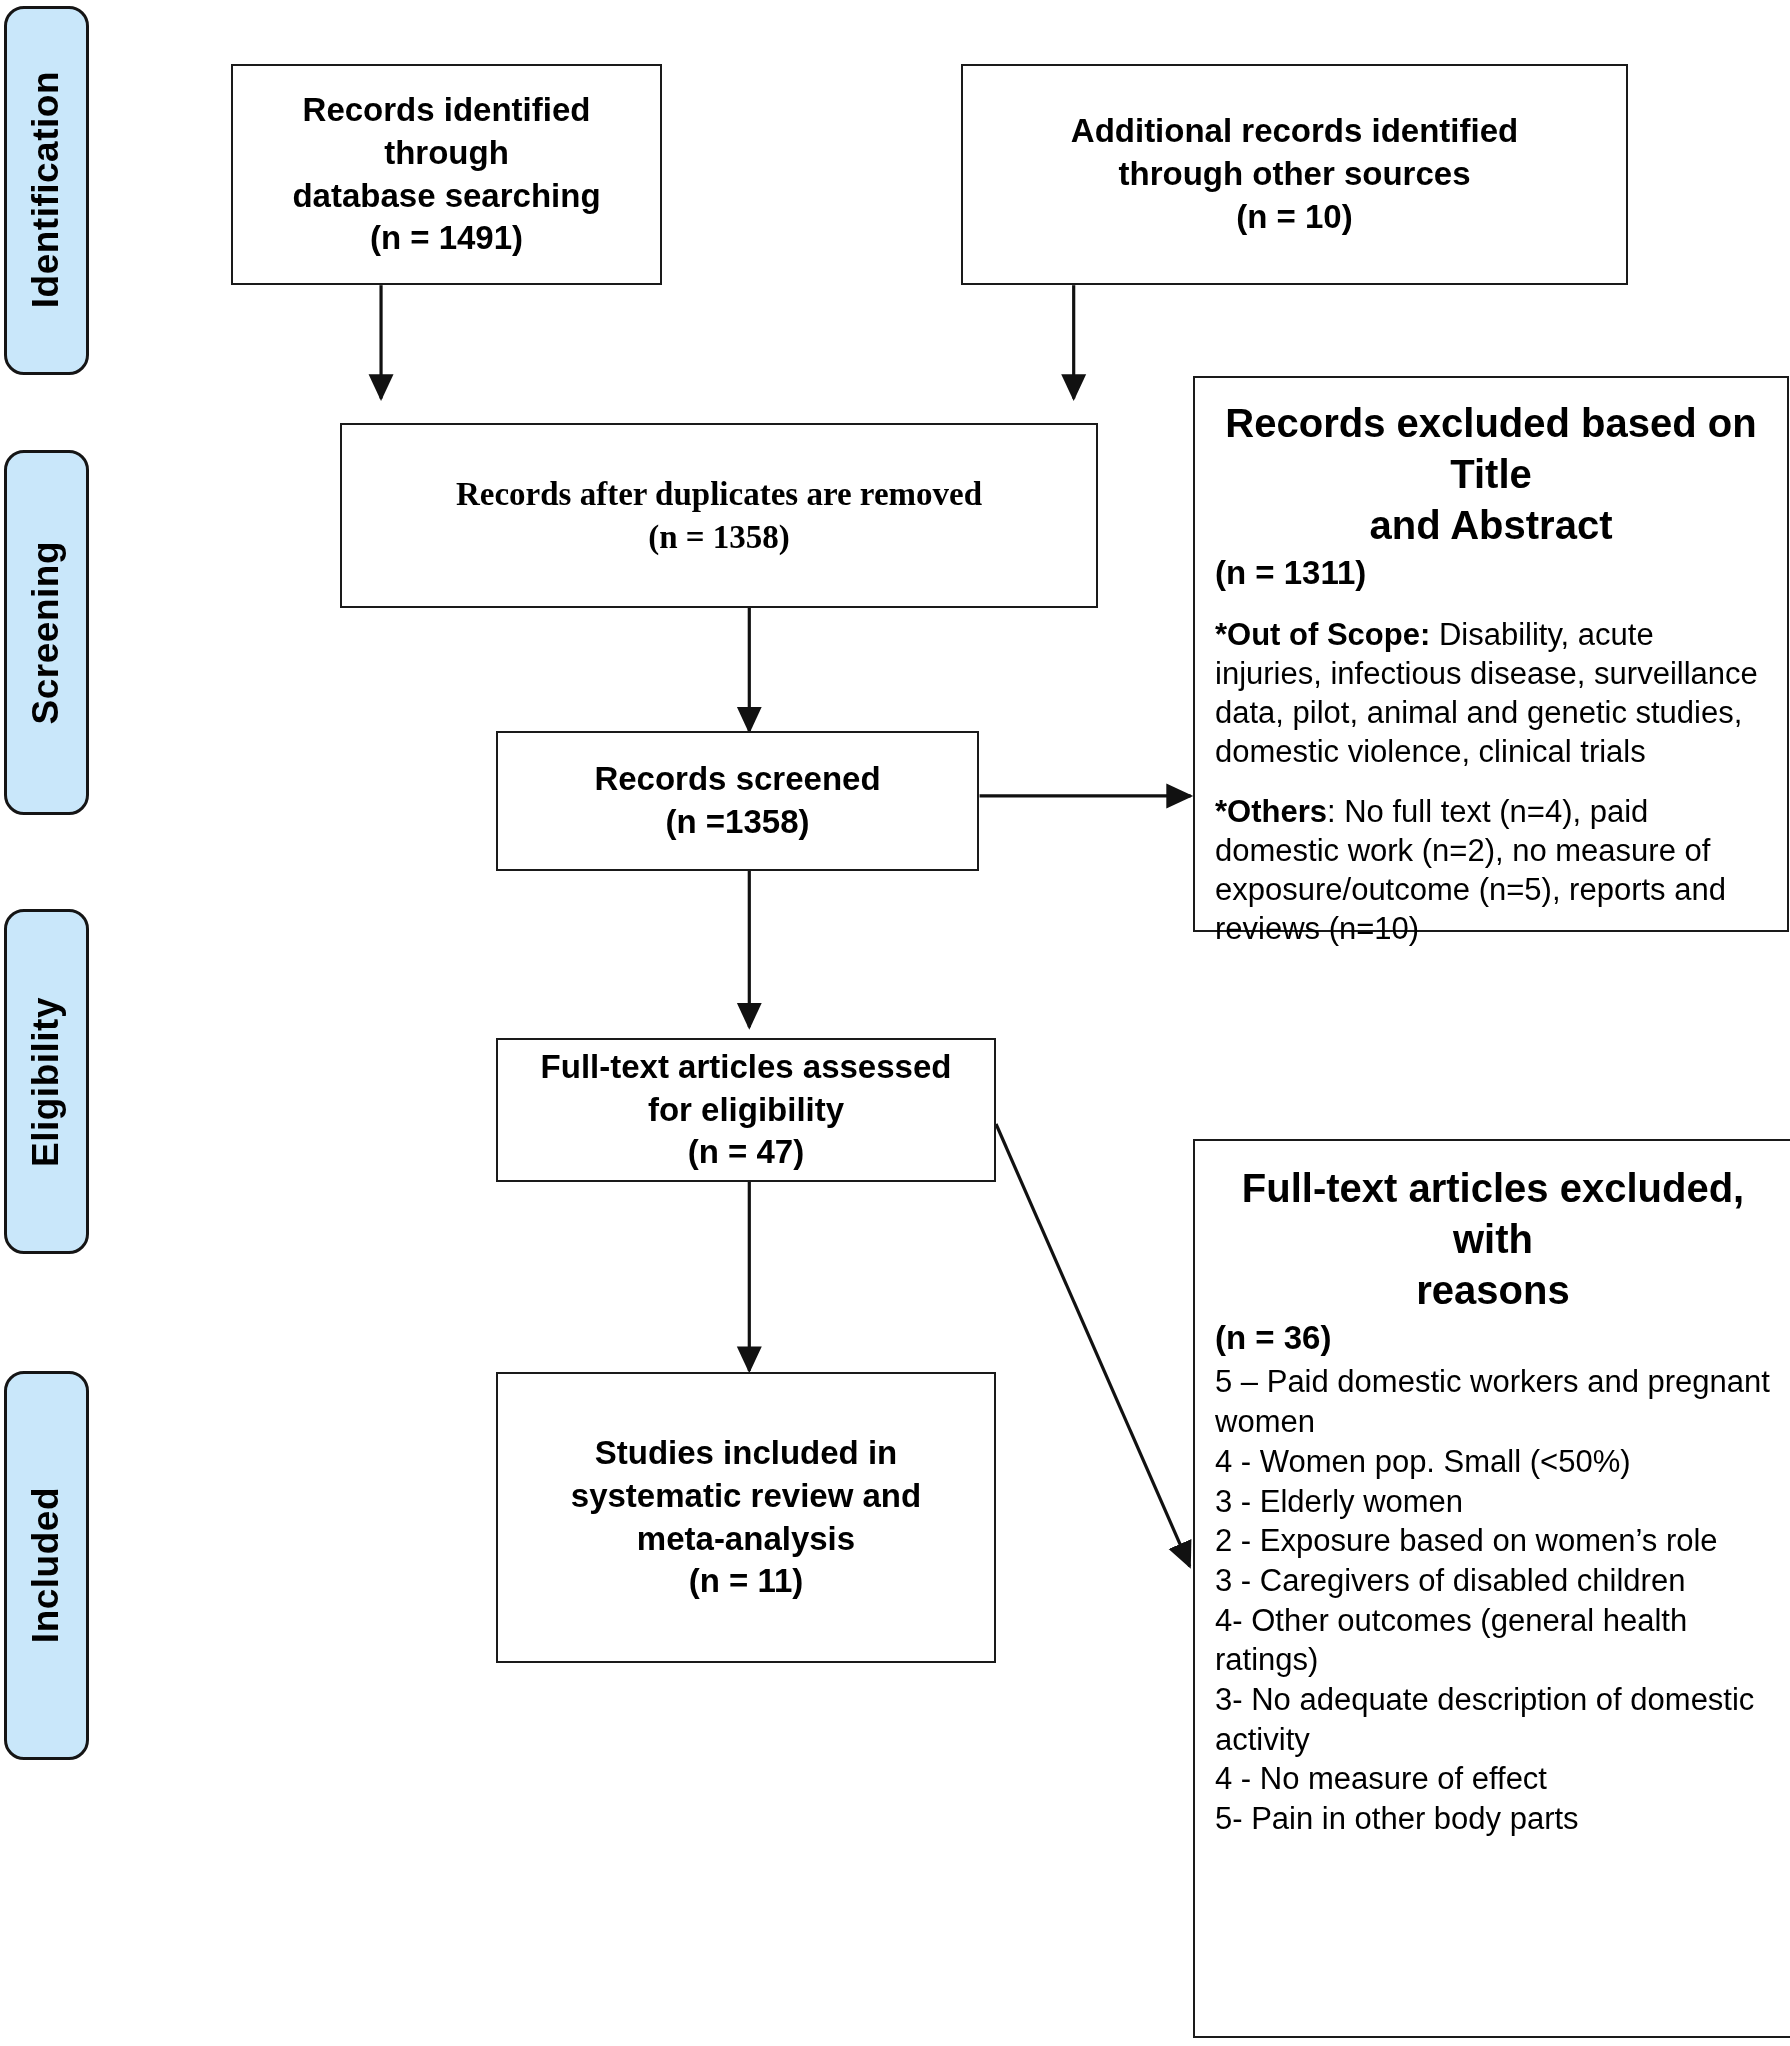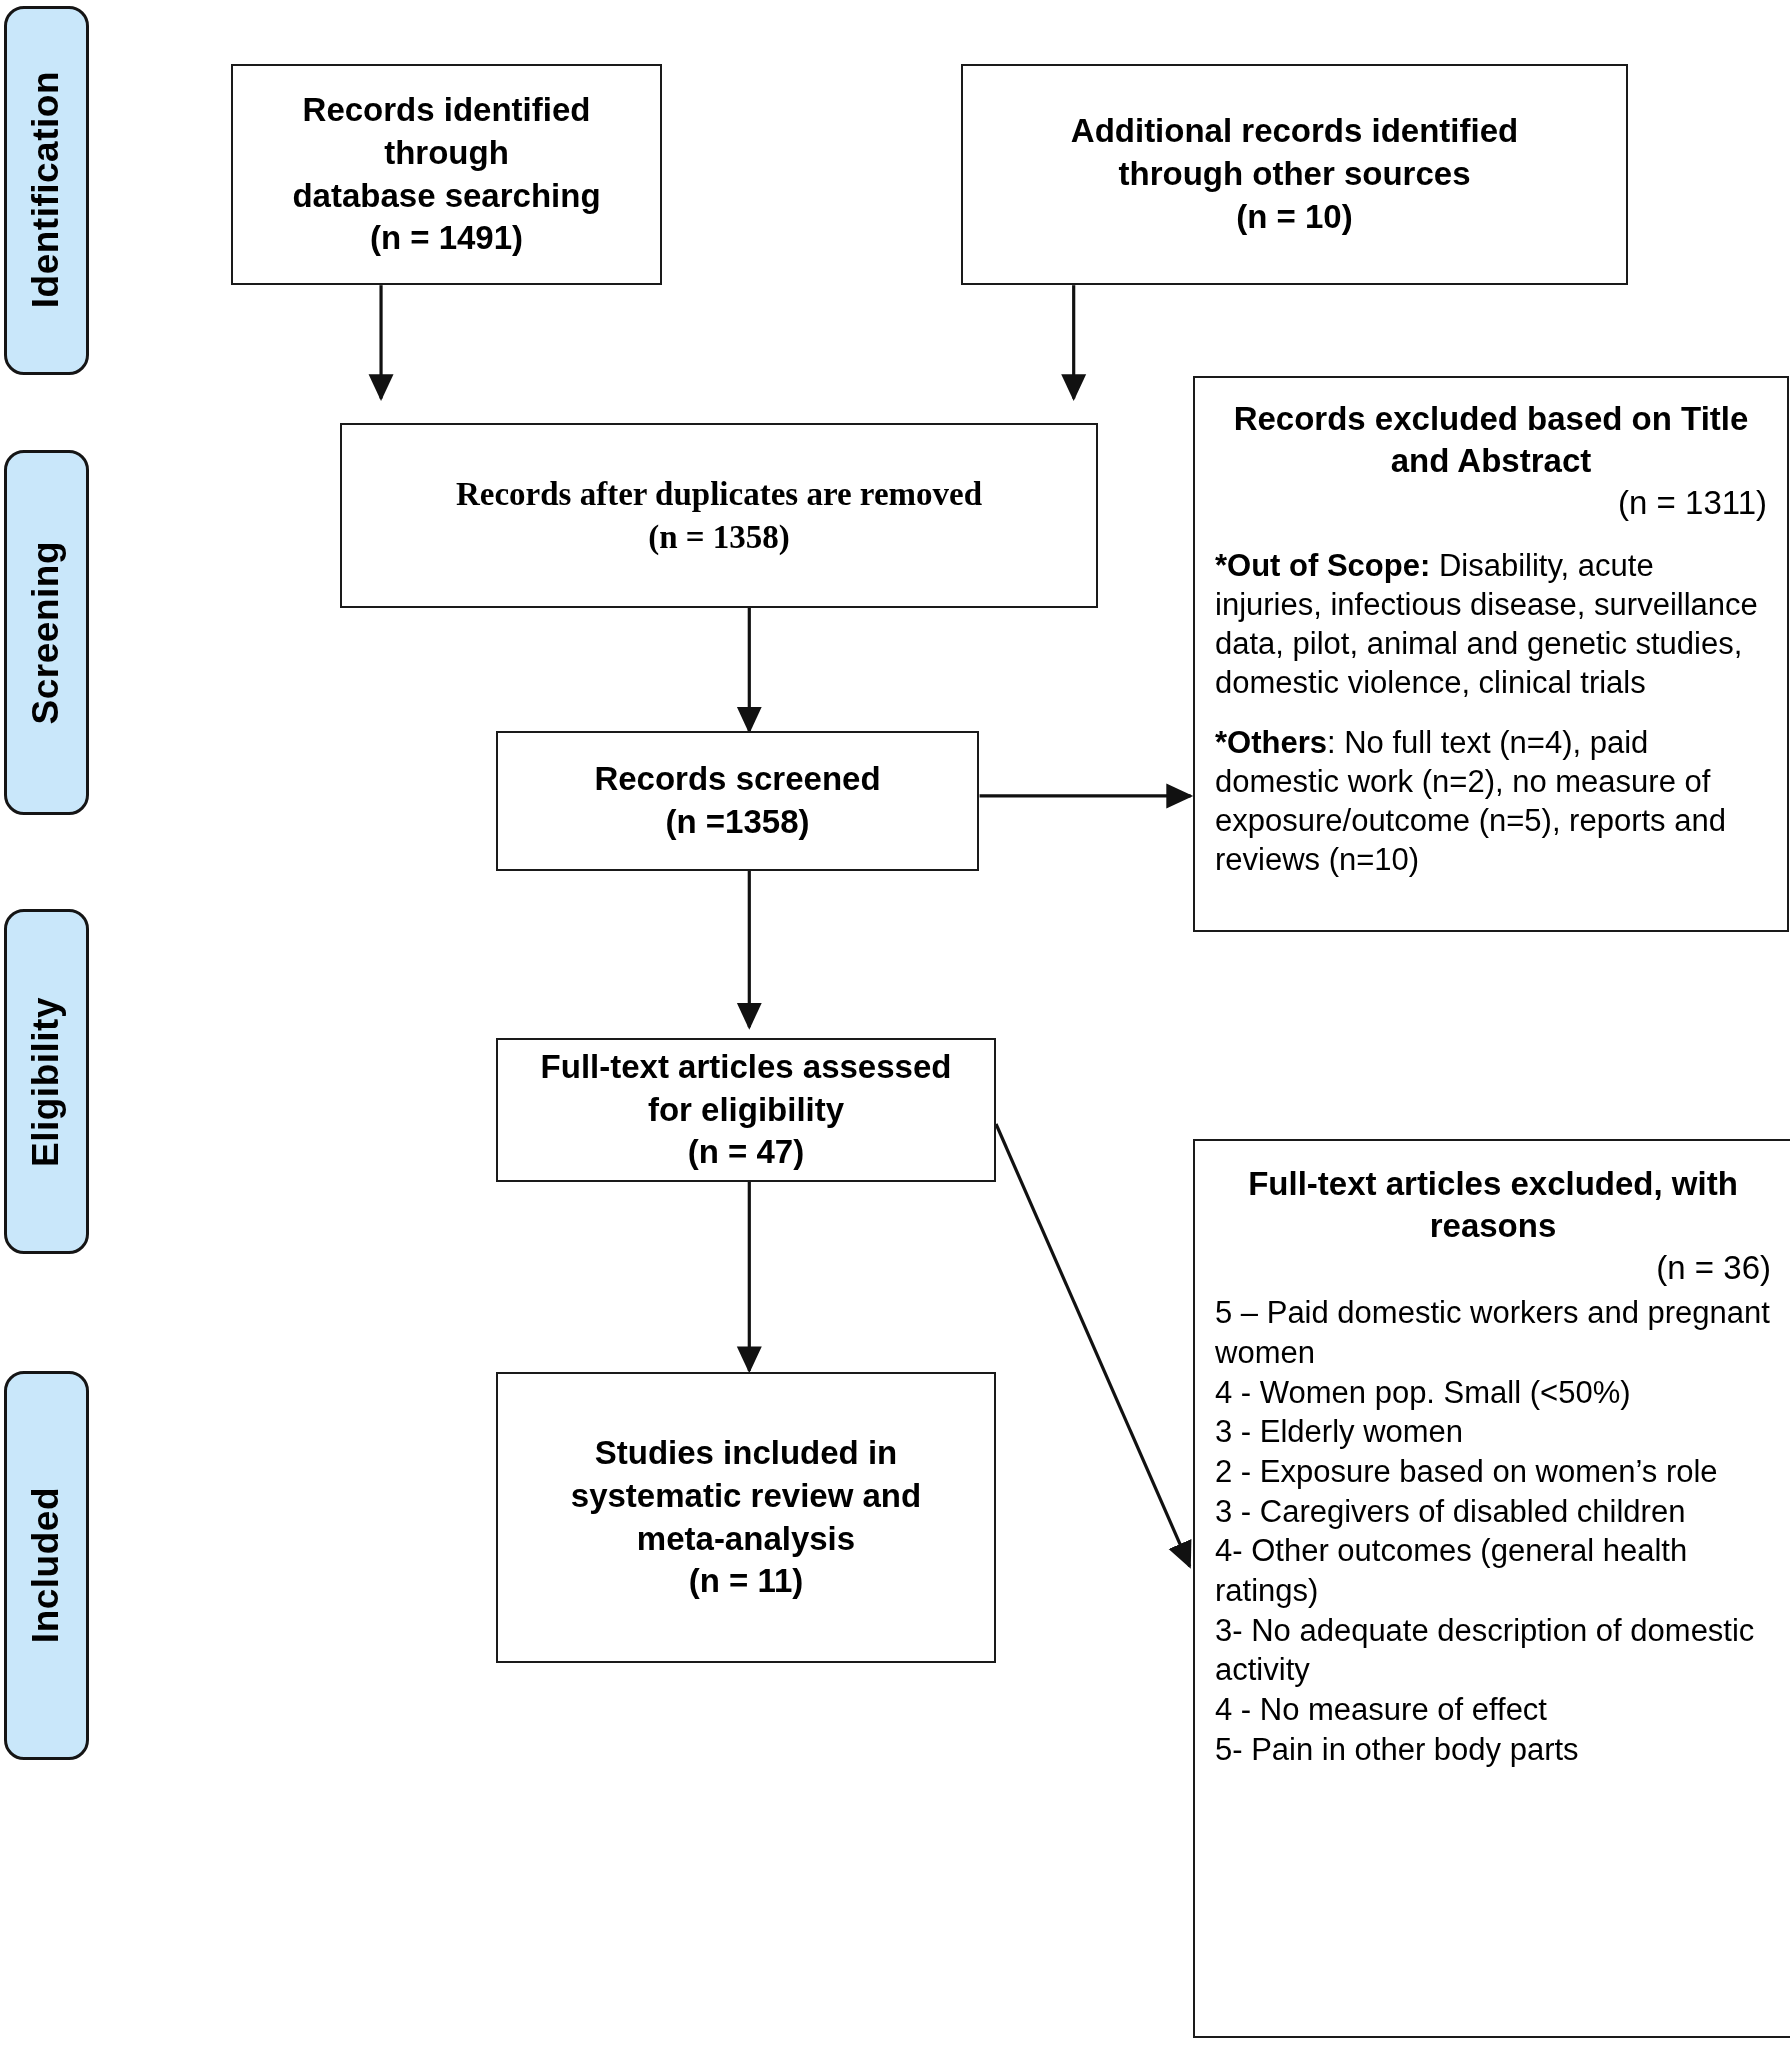--- a/index.html
+++ b/index.html
@@ -43,22 +43,22 @@
     font-weight:bold;font-size:33px;line-height:1.30;
     text-align:center;
   }
   .fbox .nval{font-weight:bold;font-size:33px;line-height:1.30;text-align:center;}
 
   .exbox{
     position:absolute;background:#fff;border:2.7px solid #1a1a1a;
     box-sizing:border-box;padding:20px 20px 16.4px 20px;
     display:flex;flex-direction:column;
   }
-  .exbox .hd{font-weight:bold;font-size:33px;line-height:1.28;text-align:center;}
-  .exbox .hdn{font-weight:normal;font-size:33px;line-height:1.28;text-align:right;}
+  .exbox .hd{font-weight:bold;font-size:40px;line-height:1.28;text-align:center;}
+  .exbox .hdn{font-weight:bold;font-size:33px;line-height:1.28;text-align:left;}
   .exbox .para{font-size:31px;line-height:1.26;text-align:left;margin-top:21px;}
   .exbox .para b{font-weight:bold;}
   .exbox .lines{margin-top:3.7px;}
   .exbox .ln{font-size:31px;line-height:1.28;text-align:left;}
 
   
   svg.conn{position:absolute;left:0;top:0;width:1791px;height:2047px;pointer-events:none;}
 </style>
 </head>
 <body>

